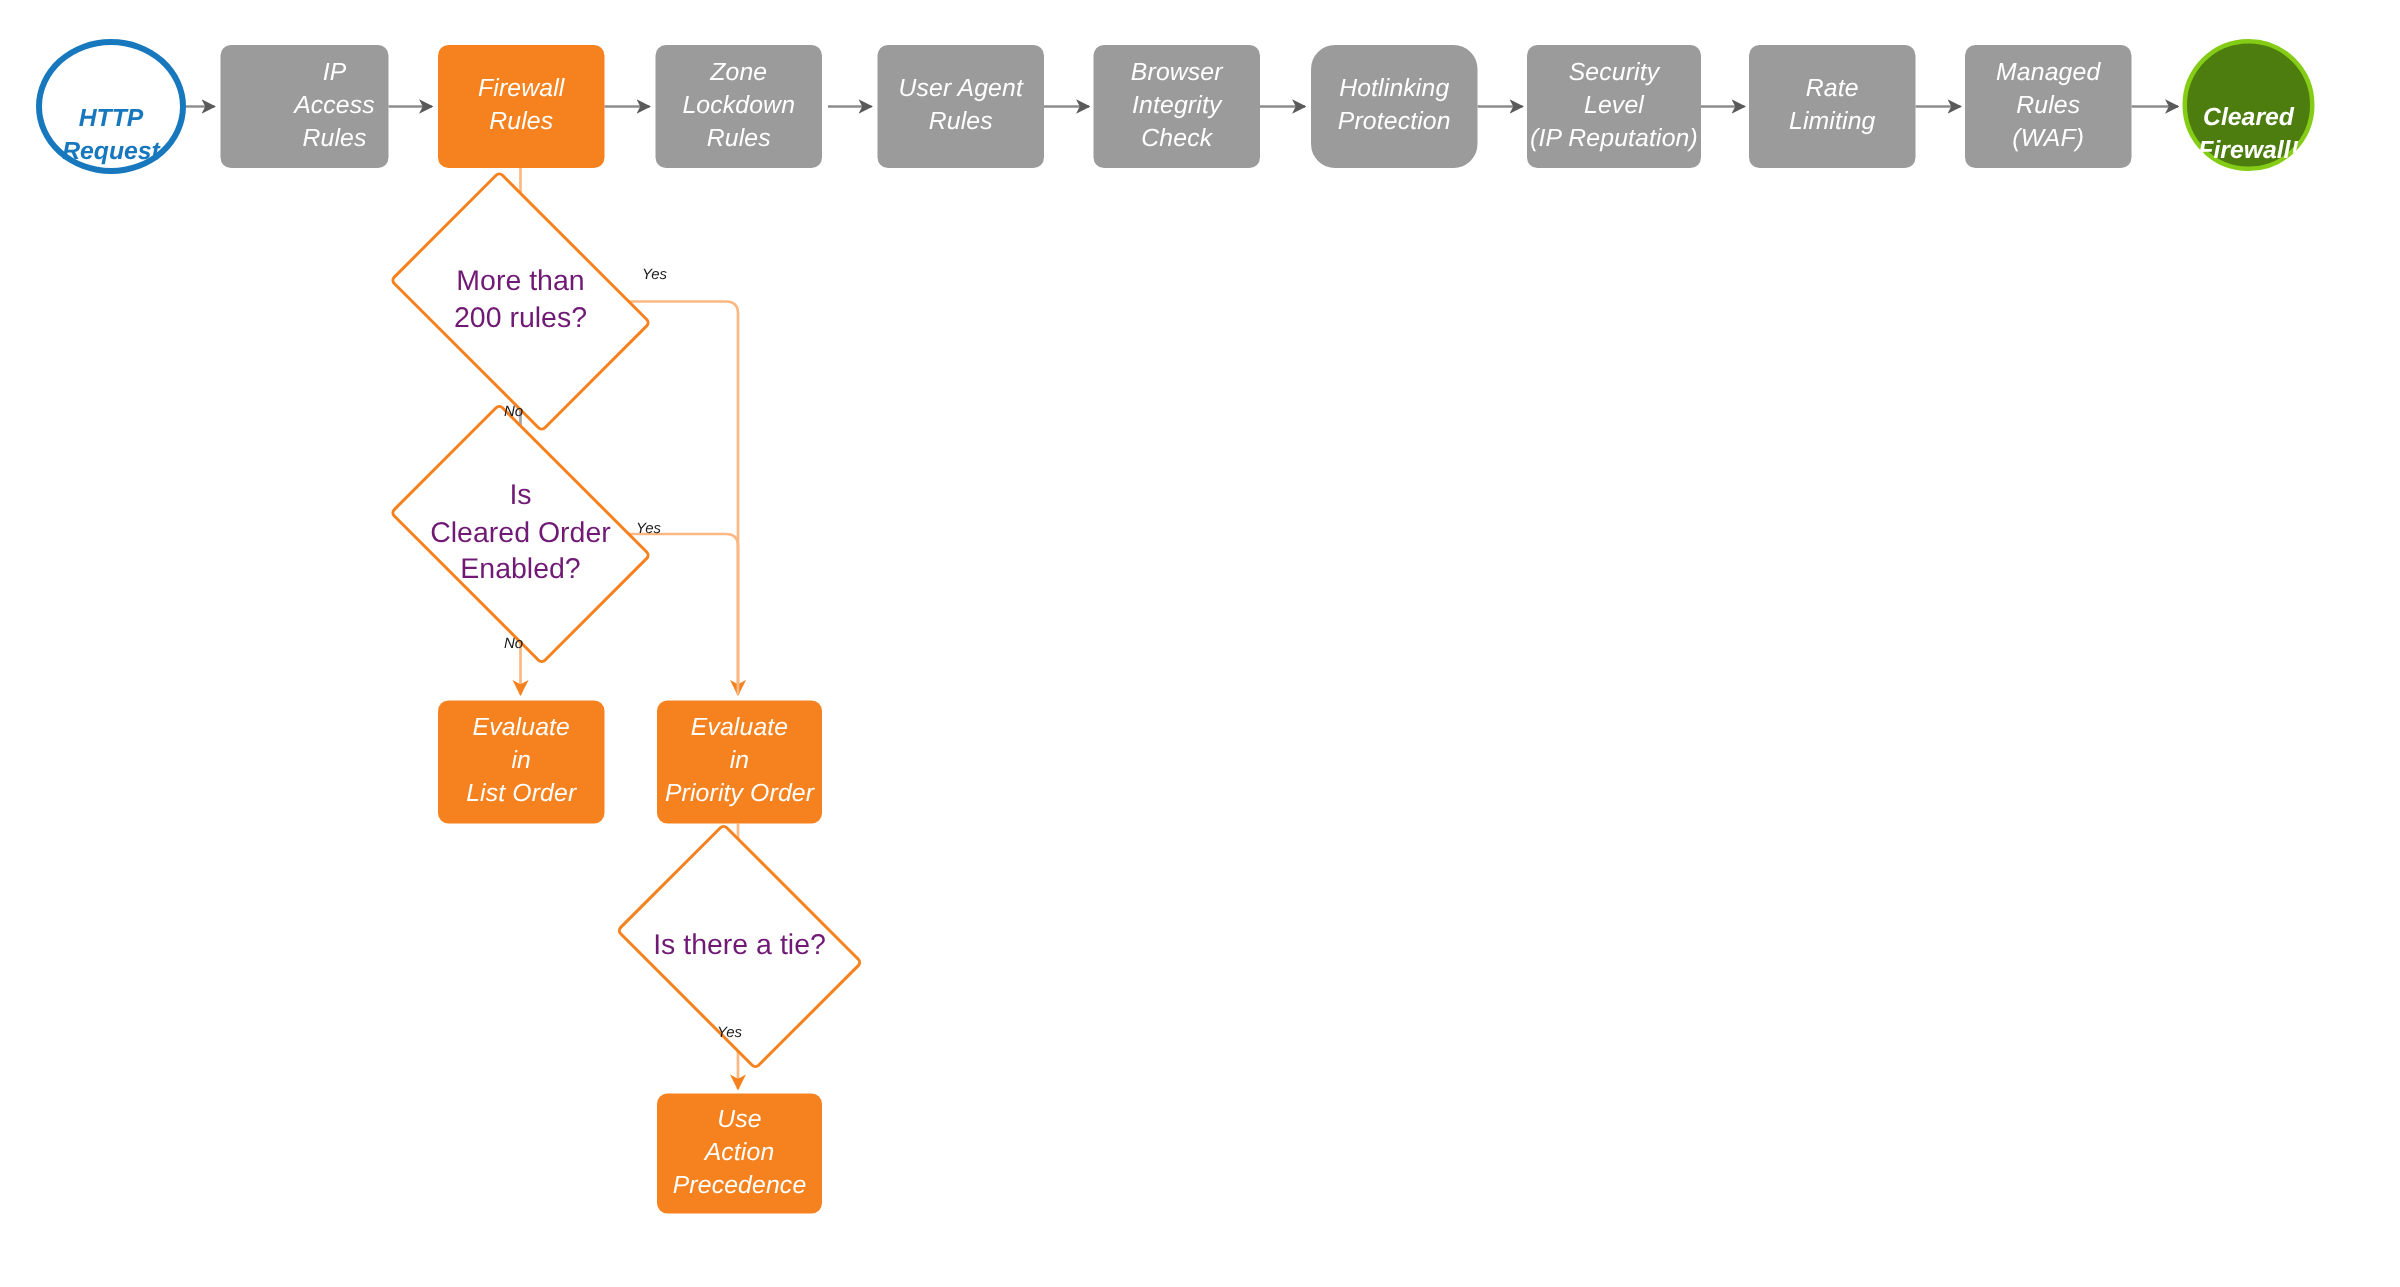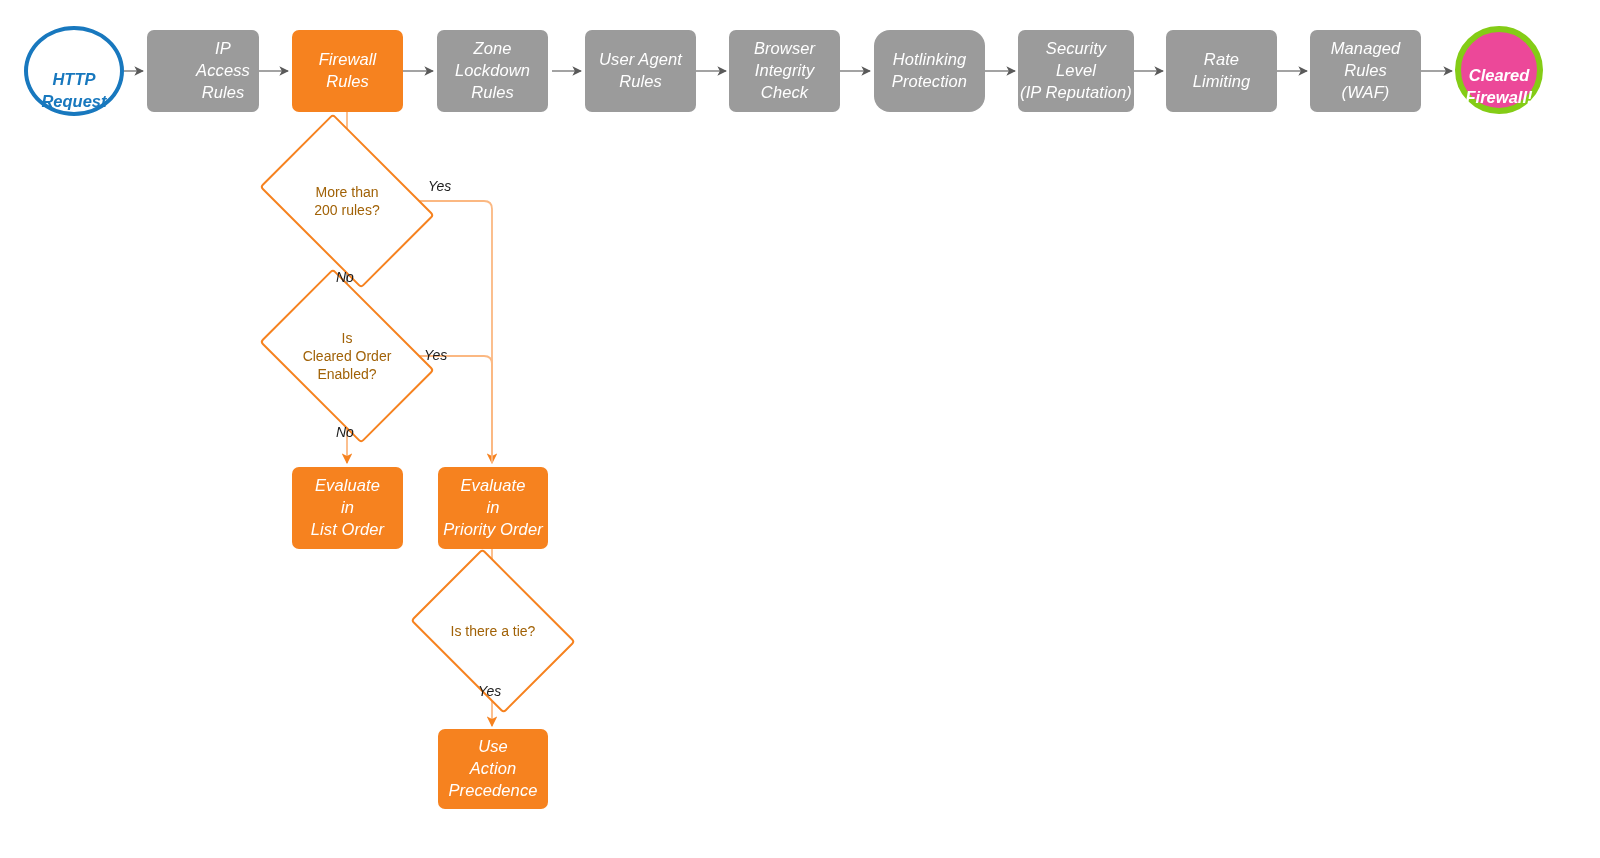--- a/index.html
+++ b/index.html
@@ -55,22 +55,22 @@
     font-size: 16.5px;
     line-height: 1.3;
     align-items: flex-end;
   }
   .terminator.hollow {
     background: #ffffff;
     border: 4px solid #1878be;
     color: #1878be;
   }
   .terminator.filled {
-    background: #ec4899;
-    border: 6px solid #84cc16;
+    background: #4d7c0f;
+    border: 3px solid #84cc16;
     color: #ffffff;
   }
 
   
   .decision {
     background: transparent;
   }
   .decision .dia-shape {
     position: absolute;
     left: 50%;
@@ -79,35 +79,35 @@
     height: 100%;
     transform: translate(-50%, -50%) rotate(45deg);
     box-sizing: border-box;
     border: 2px solid #f6821f;
     border-radius: 4px;
     background: #ffffff;
   }
   .decision .dia-label {
     position: relative;
     z-index: 2;
-    color: #a16207;
-    font-size: 14px;
+    color: #701a75;
+    font-size: 19px;
     line-height: 1.3;
     white-space: pre-line;
   }
 
   .proc .proc-label {
     white-space: pre-line;
   }
 
   
   .edge-label {
     position: absolute;
     font-style: italic;
-    font-size: 14px;
+    font-size: 10px;
     color: #1b1b1b;
     white-space: nowrap;
   }
 </style>
 </head>
 <body>
 
 <div id="canvas">
 
   <svg id="wires" viewBox="0 0 1600 858" xmlns="http://www.w3.org/2000/svg">

